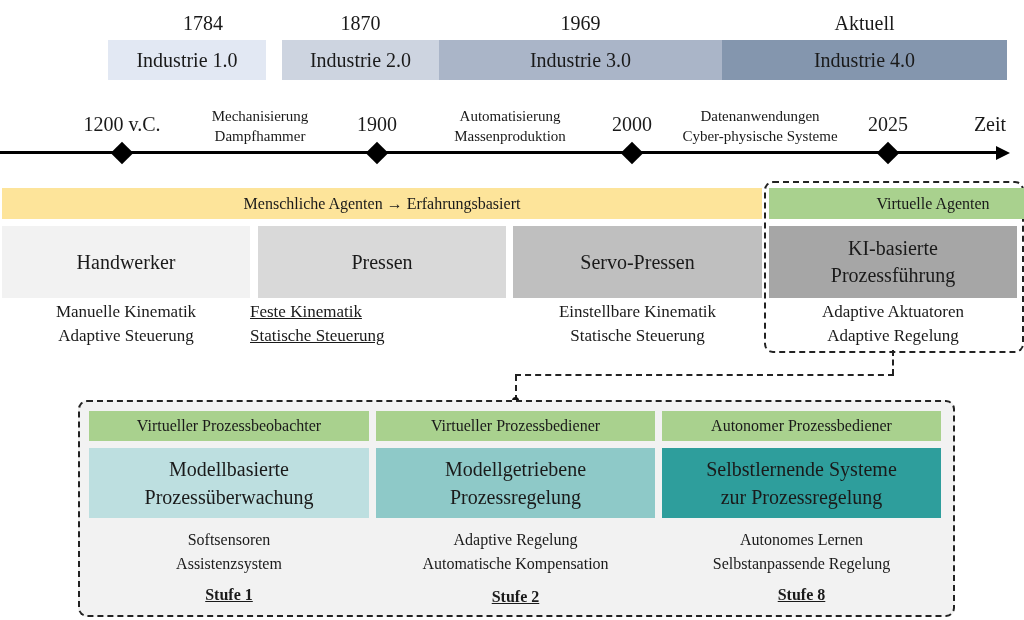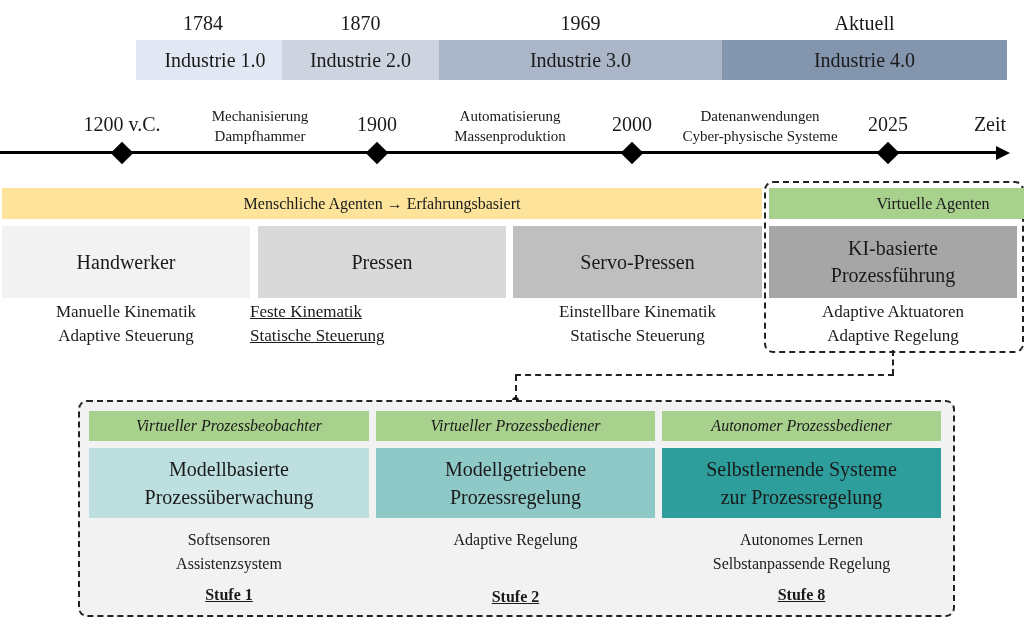--- a/index.html
+++ b/index.html
@@ -13,34 +13,34 @@
   .phase { font-size:15px; line-height:20px; top:106px; }
   .axis { left:0; top:151px; width:1000px; height:3px; background:#000; }
   .arrowhead { left:996px; top:146px; width:0; height:0;
                border-top:7px solid transparent; border-bottom:7px solid transparent;
                border-left:14px solid #000; }
   .diamond { width:16px; height:16px; background:#000; transform:rotate(45deg); top:145px; }
   .band { top:188px; height:31px; font-size:16px; }
   .agent { top:226px; height:72px; font-size:20px; line-height:27px; }
   .desc { top:300px; height:50px; font-size:17px; line-height:24px; }
   .dashbox { border:2px dashed #222; border-radius:9px; }
-  .stage-head { top:411px; height:30px; font-size:16px;font-style:italic; }
+  .stage-head { top:411px; height:30px; font-size:16px; }
   .stage-box { top:448px; height:70px; font-size:20px; line-height:28px; }
   .stage-desc { top:528px; height:50px; font-size:16px; line-height:24px; }
   .stage-label { top:584px; height:22px; font-size:16px; font-weight:bold; text-decoration:underline; }
 </style>
 </head>
 <body>
 
 <div class="abs center year" style="left:124px;width:158px;">1784</div>
 <div class="abs center year" style="left:282px;width:157px;">1870</div>
 <div class="abs center year" style="left:439px;width:283px;">1969</div>
 <div class="abs center year" style="left:722px;width:285px;">Aktuell</div>
 
-<div class="abs center era" style="left:136px;width:158px;background:#e2e8f3;">Industrie 1.0</div>
+<div class="abs center era" style="left:108px;width:158px;background:#e2e8f3;">Industrie 1.0</div>
 <div class="abs center era" style="left:282px;width:157px;background:#cdd4e0;">Industrie 2.0</div>
 <div class="abs center era" style="left:439px;width:283px;background:#aab5c8;">Industrie 3.0</div>
 <div class="abs center era" style="left:722px;width:285px;background:#8496ae;">Industrie 4.0</div>
 
 <div class="abs center tick-label" style="left:62px;width:120px;">1200 v.C.</div>
 <div class="abs center tick-label" style="left:337px;width:80px;">1900</div>
 <div class="abs center tick-label" style="left:592px;width:80px;">2000</div>
 <div class="abs center tick-label" style="left:848px;width:80px;">2025</div>
 <div class="abs center tick-label" style="left:960px;width:60px;">Zeit</div>
 
@@ -122,20 +122,21 @@
   <span>Selbstlernende Systeme</span>
   <span>zur Prozessregelung</span>
 </div>
 
 <div class="abs stage-desc" style="left:89px;width:280px;text-align:center;">
   <div>Softsensoren</div>
   <div>Assistenzsystem</div>
 </div>
 <div class="abs stage-desc" style="left:376px;width:279px;text-align:center;">
   <div>Adaptive Regelung</div>
+  <div>Automatische Kompensation</div>
 </div>
 <div class="abs stage-desc" style="left:662px;width:279px;text-align:center;">
   <div>Autonomes Lernen</div>
   <div>Selbstanpassende Regelung</div>
 </div>
 
 <div class="abs center stage-label" style="left:89px;width:280px;">Stufe 1</div>
 <div class="abs center stage-label" style="left:376px;width:279px;top:586px;">Stufe 2</div>
 <div class="abs center stage-label" style="left:662px;width:279px;">Stufe 8</div>
 

